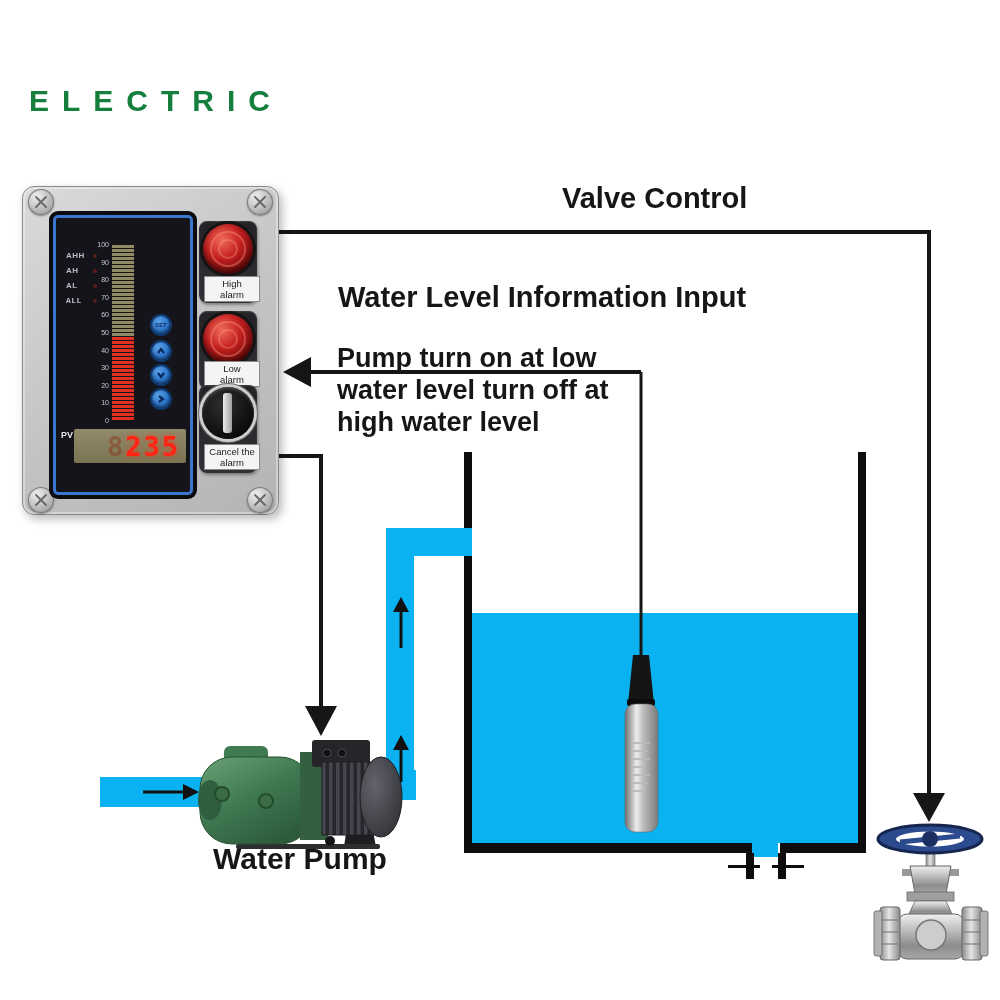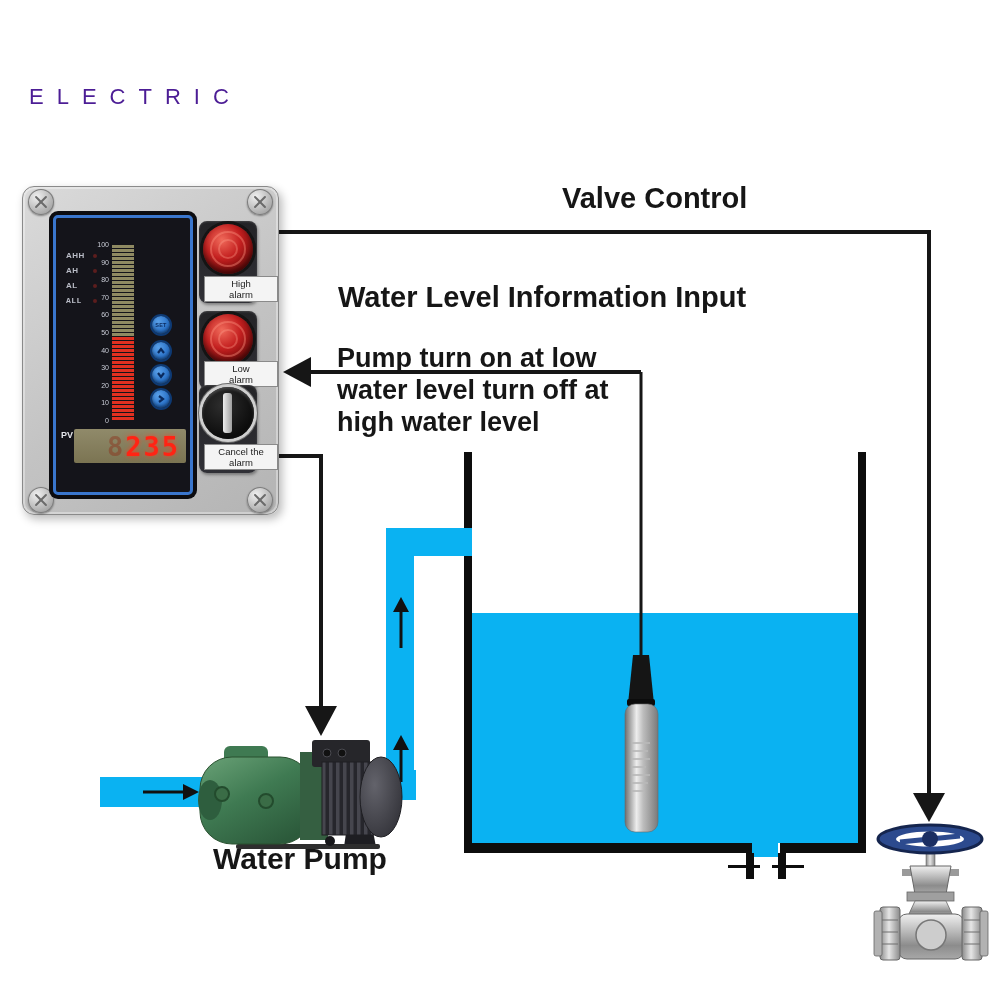--- a/index.html
+++ b/index.html
@@ -2,22 +2,22 @@
 <html><head>
 <meta charset="utf-8">
 <style>
   html,body{margin:0;padding:0;background:#ffffff;}
   .canvas{position:relative;width:1000px;height:1000px;background:#fff;overflow:hidden;
           font-family:"Liberation Sans",sans-serif;}
 
   
   .logo-main{position:absolute;left:26px;top:8px;font-size:70px;font-weight:bold;
              letter-spacing:9px;color:#c6204a;}
-  .logo-sub{position:absolute;left:29px;top:84px;font-size:22px;font-weight:normal;
-            letter-spacing:13px;color:#4c1d95;}
+  .logo-sub{position:absolute;left:29px;top:84px;font-size:30px;font-weight:bold;
+            letter-spacing:13px;color:#15803d;}
 
   
   .anno{position:absolute;color:#161616;font-weight:bold;white-space:nowrap;}
   .lbl-valve{left:562px;top:182px;font-size:29px;}
   .lbl-water{left:338px;top:281px;font-size:29px;}
   .lbl-note{left:337px;top:342px;font-size:27px;line-height:32px;}
   .lbl-pump{left:213px;top:842px;width:165px;text-align:center;font-size:30px;}
 
   
   .scene{position:absolute;left:0;top:0;}
@@ -65,21 +65,21 @@
         box-shadow:0 0 0 3px #141414,inset 0 -4px 6px rgba(0,0,0,.5);}
   .lamp .ring1{position:absolute;inset:7px;border:2px solid rgba(255,150,130,.4);border-radius:50%;}
   .lamp .ring2{position:absolute;inset:15px;border:2px solid rgba(255,160,140,.35);border-radius:50%;}
   .lamp.l1{top:37px;} .lamp.l2{top:127px;}
   .knob{position:absolute;left:179px;top:200px;width:52px;height:52px;border-radius:50%;
         background:radial-gradient(circle at 40% 35%,#2e2e2e,#0c0c0c 70%);
         box-shadow:0 0 0 3px #cfcfcf,0 0 0 4px #6a6a6a,inset 0 2px 3px rgba(255,255,255,.2);}
   .knob .bar{position:absolute;left:21px;top:6px;width:9px;height:40px;border-radius:3px;
              background:linear-gradient(90deg,#ededed,#9f9f9f);}
   .plate{position:absolute;left:181px;width:48px;background:#f4f4f4;border:1px solid #8a8a8a;
-         text-align:center;font-size:9.5px;line-height:11px;color:#1c1c1c;padding:1px 12px;}
+         text-align:center;font-size:9.5px;line-height:11px;color:#1c1c1c;padding:1px 3px;}
   .plate span{display:block;}
   .p1{top:89px;} .p2{top:174px;} .p3{top:257px;}
 </style>
 </head>
 <body>
 
 <div class="canvas">
 
   <div class="logo-sub">ELECTRIC</div>
 

